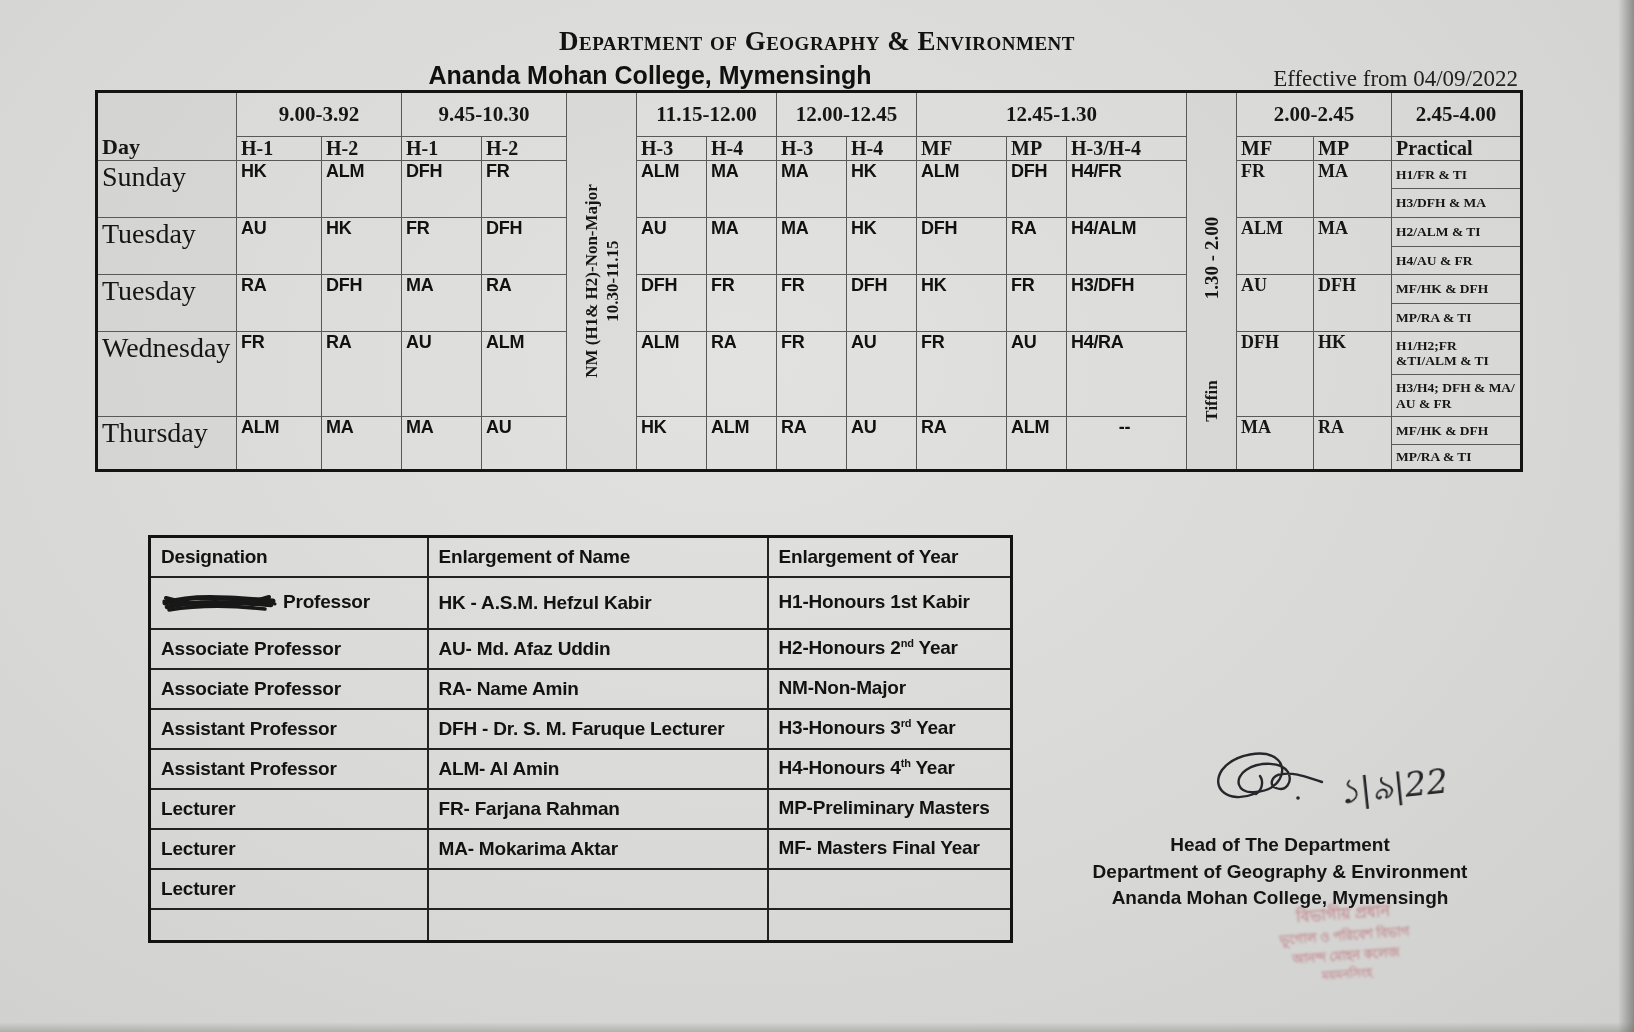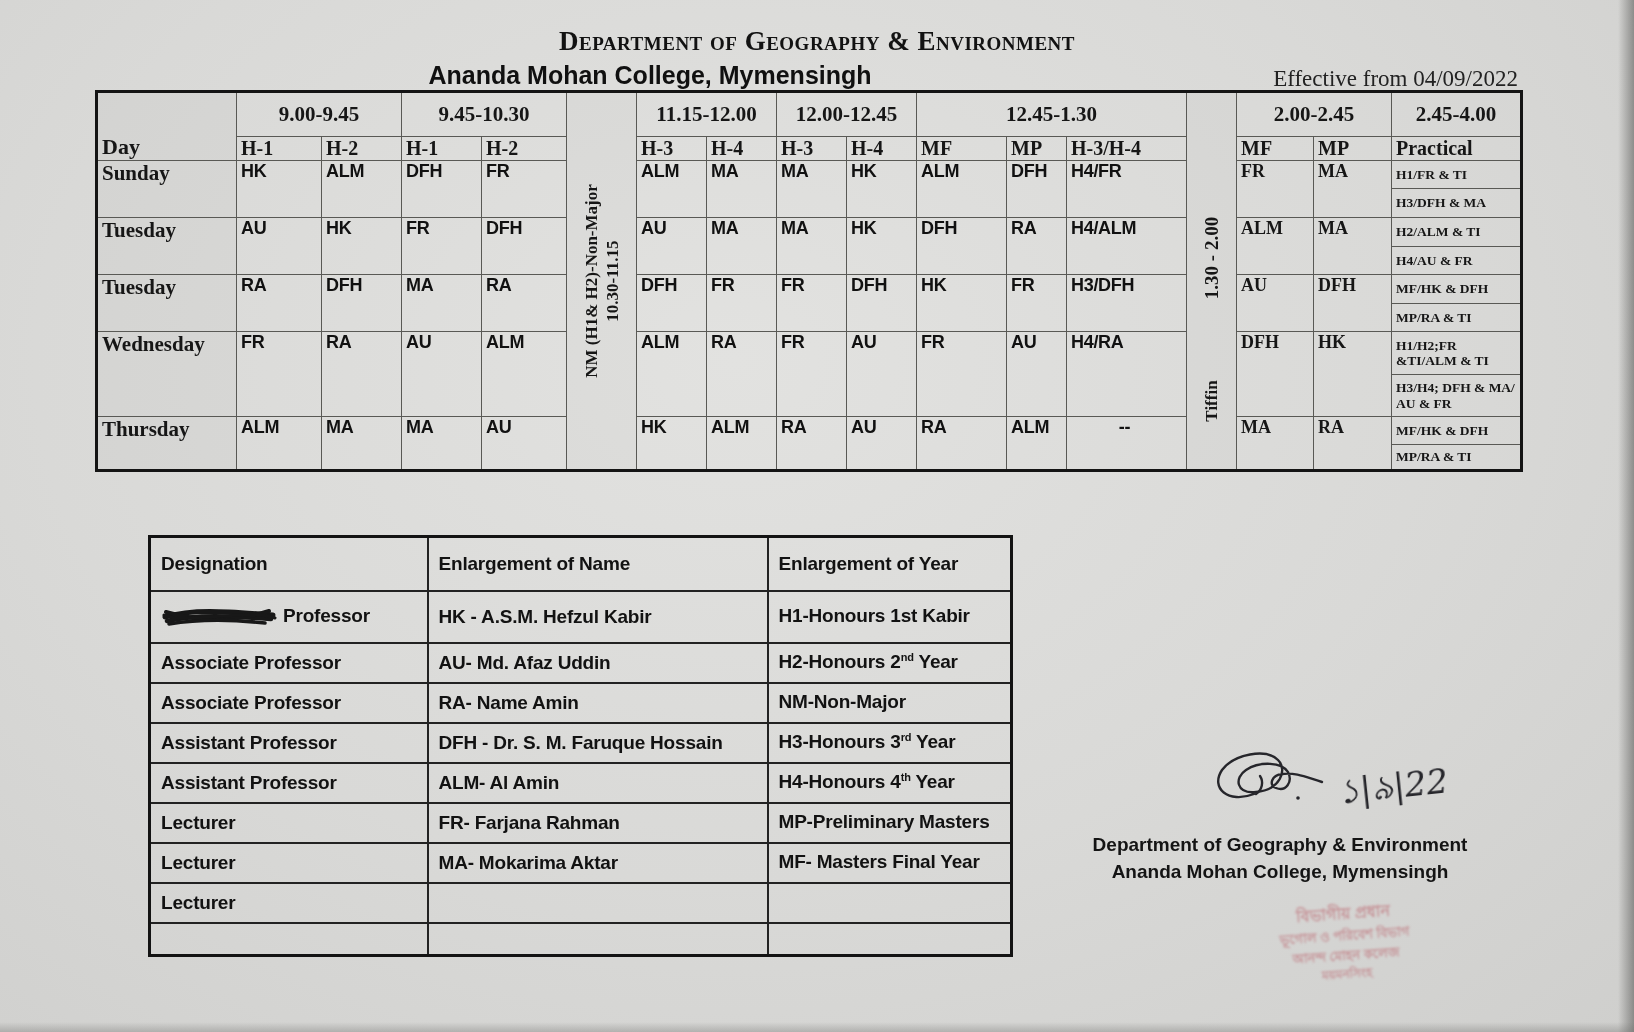--- a/index.html
+++ b/index.html
@@ -40,21 +40,21 @@
   }
   td.gl{border-left:3px solid #141414;}
   td.gr{border-right:3px solid #141414;}
 
   td.time{font-family:"Liberation Serif","DejaVu Serif",serif;font-weight:700;font-size:21px;
     text-align:center;vertical-align:middle;}
   td.subh{font-family:"Liberation Serif","DejaVu Serif",serif;font-weight:700;font-size:20px;
     text-align:left;padding-left:9px;vertical-align:middle;}
   td.dayh{font-family:"Liberation Serif","DejaVu Serif",serif;font-weight:700;font-size:22px;
     vertical-align:bottom;padding-left:7px;padding-bottom:2px;background:rgba(0,0,0,0.02);}
-  td.day{font-family:"Liberation Serif","DejaVu Serif",serif;font-weight:700;font-size:21px;
+  td.day{font-family:"Liberation Serif","DejaVu Serif",serif;font-weight:400;font-size:28px;
     vertical-align:top;padding:4px 0 0 7px;background:rgba(0,0,0,0.02);}
   td.sub{font-weight:700;font-size:18px;letter-spacing:-0.3px;
     vertical-align:top;padding:6px 0 0 9px;color:#111;}
   td.ser{font-family:"Liberation Serif","DejaVu Serif",serif;font-weight:700;font-size:18px;
     vertical-align:top;padding:6px 0 0 9px;}
   td.prac{font-family:"Liberation Serif","DejaVu Serif",serif;font-weight:700;font-size:13.5px;
     vertical-align:middle;padding:1px 3px 1px 6px;line-height:1.12;}
 
   td.nmcell,td.tifcell{position:relative;background:rgba(0,0,0,0.015);}
   .vtext{
@@ -123,21 +123,21 @@
         <col style="width:60px">
       <col style="width:120px">
         <col style="width:50px">
         <col style="width:77px">
       <col style="width:78px">
         <col style="width:130px">
     </colgroup>
     <tbody>
         <tr style="height:45px">
       <td class="dayh" rowspan="2">Day</td>
-      <td class="time gl" colspan="2">9.00-9.45</td>
+      <td class="time gl" colspan="2">9.00-3.92</td>
       <td class="time gl" colspan="2">9.45-10.30</td>
       <td class="nmcell gl gr" rowspan="12">
         <div class="vtext">
           <div>NM (H1&amp; H2)-Non-Major</div>
           <div>10.30-11.15</div>
         </div>
       </td>
       <td class="time" colspan="2">11.15-12.00</td>
       <td class="time gl" colspan="2">12.00-12.45</td>
       <td class="time gl" colspan="3">12.45-1.30</td>
@@ -272,21 +272,21 @@
   </tbody>
     </table>
 
   <table class="lg">
     <colgroup>
         <col style="width:278px">
         <col style="width:340px">
         <col style="width:244px">
       </colgroup>
     <tbody>
-        <tr style="height:54px">
+        <tr style="height:40px">
       <td>Designation</td>
       <td>Enlargement of Name</td>
       <td>Enlargement of Year</td>
     </tr>
     <tr style="height:52px">
       <td>
         <svg class="scribble" width="118" height="22" viewBox="0 0 118 22">
           <g stroke="#181818" fill="none" stroke-linecap="round">
             <path d="M4 11 C 30 3, 62 5, 112 9" stroke-width="5"></path>
             <path d="M6 15 C 40 7, 80 11, 110 13" stroke-width="4.5"></path>
@@ -304,21 +304,21 @@
       <td>AU- Md. Afaz Uddin</td>
       <td><span>H2-Honours 2</span><sup class="yr-sup">nd</sup><span>  Year</span></td>
     </tr>
     <tr style="height:40px">
       <td>Associate Professor</td>
       <td>RA- Name Amin</td>
       <td><span>NM-Non-Major</span><sup class="yr-sup"></sup><span></span></td>
     </tr>
     <tr style="height:40px">
       <td>Assistant Professor</td>
-      <td>DFH - Dr. S. M. Faruque Hossain</td>
+      <td>DFH - Dr. S. M. Faruque Lecturer</td>
       <td><span>H3-Honours 3</span><sup class="yr-sup">rd</sup><span>  Year</span></td>
     </tr>
     <tr style="height:40px">
       <td>Assistant Professor</td>
       <td>ALM- Al Amin</td>
       <td><span>H4-Honours 4</span><sup class="yr-sup">th</sup><span>  Year</span></td>
     </tr>
     <tr style="height:40px">
       <td>Lecturer</td>
       <td>FR- Farjana Rahman</td>
@@ -347,20 +347,21 @@
       <g stroke="#26262b" fill="none" stroke-width="2.4" stroke-linecap="round">
         <path d="M64 52 C 38 62, 20 46, 32 28 C 44 12, 76 6, 88 18 C 98 28, 90 48, 66 50 C 46 52, 44 36, 56 28 C 70 19, 92 20, 98 30 C 103 40, 96 50, 86 46 C 78 43, 82 33, 92 32 C 106 30, 118 36, 132 40"></path>
         <path d="M70 34 C 74 40, 72 48, 66 52"></path>
         <circle cx="108" cy="56" r="1.8" fill="#26262b" stroke="none"></circle>
       </g>
     </svg>
     <span class="sig-date">১|৯|22</span>
   </div>
 
   <div class="foot-lines">
+    <div>Head of The Department</div>
     <div>Department of Geography &amp; Environment</div>
     <div>Ananda Mohan College, Mymensingh</div>
   </div>
 
   <div class="stamp">
     <div class="s1">বিভাগীয় প্রধান</div>
     <div class="s2">ভূগোল ও পরিবেশ বিভাগ</div>
     <div class="s3">আনন্দ মোহন কলেজ</div>
     <div class="s4">ময়মনসিংহ</div>
   </div>

